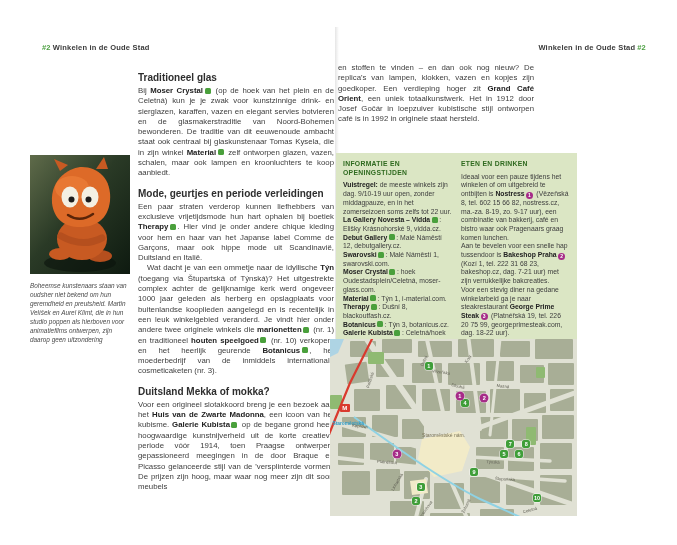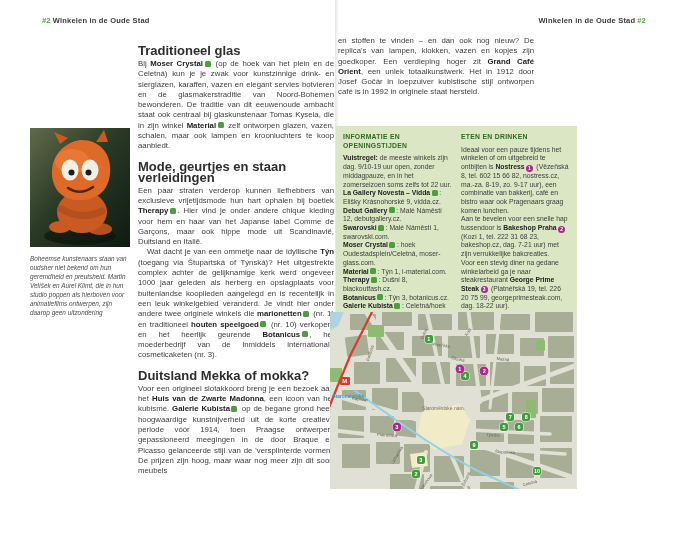--- a/index.html
+++ b/index.html
@@ -1,32 +1,32 @@
 <!DOCTYPE html>
 <html><head>
 <meta charset="utf-8">
 <style>
   html,body{margin:0;padding:0;background:#fff;}
   .spread{position:relative;width:677px;height:489px;background:#ffffff;
-          font-family:"Liberation Sans",sans-serif;color:#3d3d3d;overflow:hidden;}
+          font-family:"Liberation Sans",sans-serif;color:#3d3d3d;overflow:hidden;margin-top:27px;}
   .gutter{position:absolute;left:335px;top:0;width:4px;height:100%;
           background:linear-gradient(90deg,rgba(0,0,0,0.10),rgba(0,0,0,0));}
   
   .hdr{position:absolute;top:16px;font-size:7.5px;font-weight:bold;color:#3a3a3a;letter-spacing:.2px;}
   .hdr-left{left:40px;}
   .hdr-right{right:29px;text-align:right;}
   .hdr .num{color:#4a9e3f;margin:0 2px;}
   
   .col{position:absolute;text-align:justify;font-size:7.8px;line-height:10.3px;color:#3d3d3d;}
   .col-left{left:138px;top:36px;width:196px;}
   .col-right{left:338px;top:36px;width:196px;}
   .p{margin:0;}
   .indent{text-indent:9px;}
   b{color:#222;}
-  .h{font-weight:bold;font-size:13px;color:#2e2e2e;margin:9px 0 3px;line-height:11px;text-align:left;}
+  .h{font-weight:bold;font-size:10px;color:#2e2e2e;margin:9px 0 3px;line-height:11px;text-align:left;}
   
   .shop-ic{display:inline-block;width:6px;height:6px;background:#4aa03c;border-radius:1.5px;
            margin:0 1.5px;vertical-align:-0.5px;}
   .food-c{display:inline-block;width:7px;height:7px;background:#a62c88;border-radius:50%;
           color:#fff;font-size:5px;font-weight:bold;line-height:7px;text-align:center;
           margin:0 1.5px;vertical-align:-0.5px;text-indent:0;}
   
   .photo{position:absolute;left:30px;top:128px;width:100px;height:119px;}
   .cap{position:absolute;left:30px;top:254px;width:100px;font-size:6.4px;line-height:9px;
        font-style:italic;color:#4a4a4a;text-align:left;}
@@ -95,21 +95,21 @@
       <circle cx="58.5" cy="44.5" r="3" fill="#1c1c1c"></circle>
       <path d="M38,60 Q50,68 63,59" stroke="#5a2408" stroke-width="2.5" fill="none" stroke-linecap="round"></path>
       <path d="M31,81 Q52,93 72,83" stroke="#b54f1e" stroke-width="7" fill="none" stroke-linecap="round"></path>
     </svg>
   </div>
   <div class="cap">Boheemse kunstenaars staan van oudsher niet bekend om hun geremdheid en preutsheid. Martin Velíšek en Aurel Klimt, die in hun studio poppen als hierboven voor animatiefilms ontwerpen, zijn daarop geen uitzondering</div>
 
   <div class="col col-left">
     <div class="h">Traditioneel glas</div>
     <p class="p">Bij <b>Moser Crystal</b><span class="shop-ic"></span> (op de hoek van het plein en de Celetná) kun je je zwak voor kunstzinnige drink- en sierglazen, karaffen, vazen en elegant servies botvieren en de glasmakerstraditie van Noord-Bohemen bewonderen. De traditie van dit eeuwenoude ambacht staat ook centraal bij glaskunstenaar Tomas Kysela, die in zijn winkel <b>Material</b><span class="shop-ic"></span> zelf ontworpen glazen, vazen, schalen, maar ook lampen en kroonluchters te koop aanbiedt.</p>
-    <div class="h">Mode, geurtjes en staan verleidingen</div>
+    <div class="h">Mode, geurtjes en periode verleidingen</div>
     <p class="p">Een paar straten verderop kunnen liefhebbers van exclusieve vrijetijdsmode hun hart ophalen bij boetiek <b>Therapy</b><span class="shop-ic"></span>. Hier vind je onder andere chique kleding voor hem en haar van het Japanse label Comme de Garçons, maar ook hippe mode uit Scandinavië, Duitsland en Italië.</p>
     <p class="p indent">Wat dacht je van een ommetje naar de idyllische <b>Týn</b> (toegang via Štupartská of Týnská)? Het uitgestrekte complex achter de gelijknamige kerk werd ongeveer 1000 jaar geleden als herberg en opslagplaats voor buitenlandse kooplieden aangelegd en is recentelijk in een leuk winkelgebied veranderd. Je vindt hier onder andere twee originele winkels die <b>marionetten</b><span class="shop-ic"></span> (nr. 1) en traditioneel <b>houten speelgoed</b><span class="shop-ic"></span> (nr. 10) verkopen, en het heerlijk geurende <b>Botanicus</b><span class="shop-ic"></span>, het moederbedrijf van de inmiddels internationale cosmeticaketen (nr. 3).</p>
     <div class="h">Duitsland Mekka of mokka?</div>
     <p class="p">Voor een origineel slotakkoord breng je een bezoek aan het <b>Huis van de Zwarte Madonna</b>, een icoon van het kubisme. <b>Galerie Kubista</b><span class="shop-ic"></span> op de begane grond heeft hoogwaardige kunstnijverheid uit de korte creatieve periode vóór 1914, toen Praagse ontwerpers gepassioneerd meegingen in de door Braque en Picasso gelanceerde stijl van de 'versplinterde vormen'. De prijzen zijn hoog, maar waar nog meer zijn dit soort meubels</p>
   </div>
 
   <div class="col col-right">
     <p class="p">en stoffen te vinden – en dan ook nog nieuw? De replica's van lampen, klokken, vazen en kopjes zijn goedkoper. Een verdieping hoger zit <b>Grand Café Orient</b>, een uniek totaalkunstwerk. Het in 1912 door Josef Gočár in loepzuiver kubistische stijl ontworpen café is in 1992 in originele staat hersteld.</p>
   </div>
 

